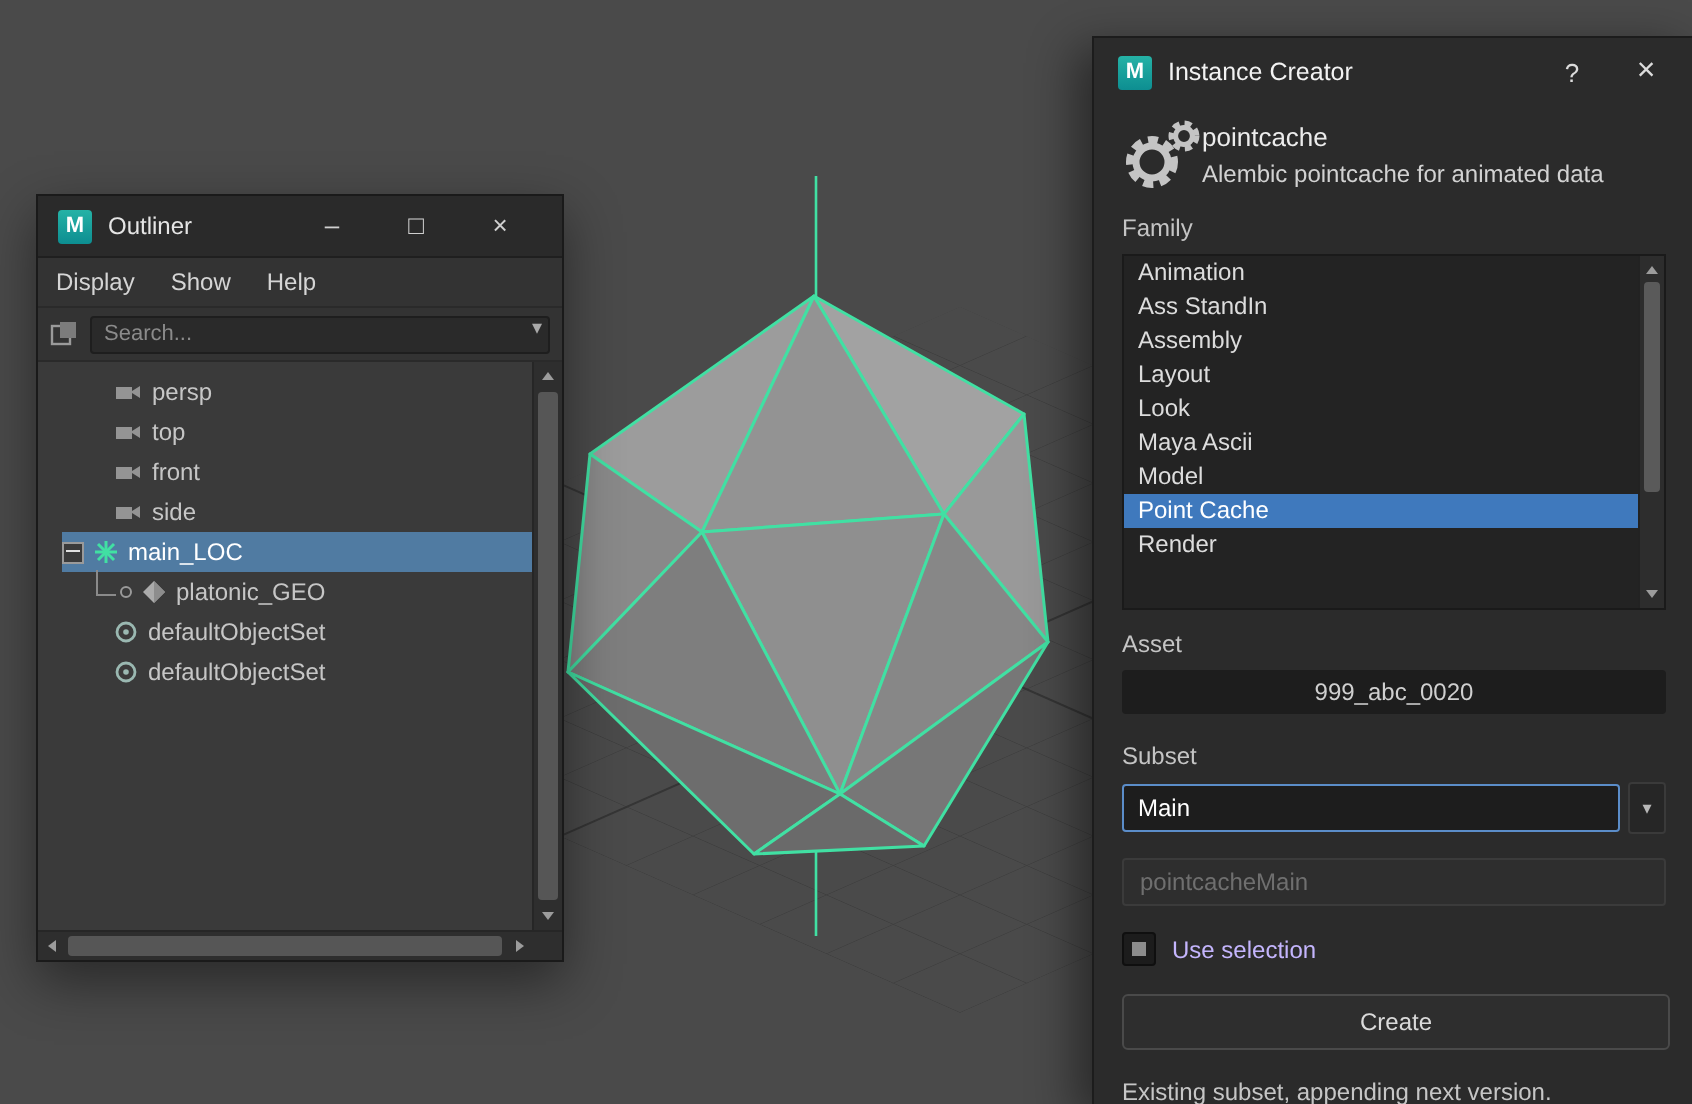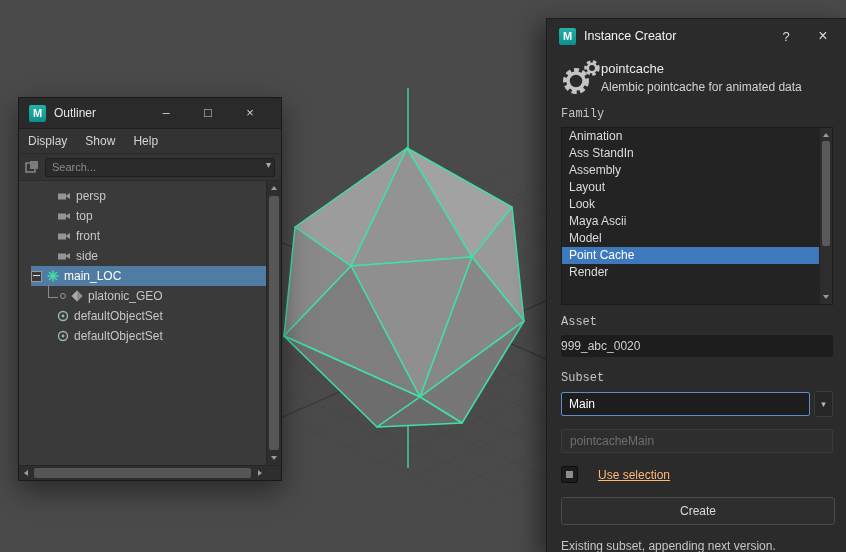--- a/index.html
+++ b/index.html
@@ -55,38 +55,38 @@
     box-shadow:-8px 6px 22px rgba(0,0,0,.45);display:flex;flex-direction:column;position:absolute;}
   .ic-title{height:34px;display:flex;align-items:center;gap:8px;padding:0 12px;flex:0 0 auto;}
   .ic-title .win-title{font-size:12.5px;color:#f2f2f2;flex:1;}
   .ic-help{width:34px;text-align:center;color:#dcdcdc;font-size:13px;}
   .ic-close{width:24px;text-align:center;color:#dcdcdc;font-size:16px;}
   .ic-body{padding:2px 14px 0 14px;flex:1;}
   .plugin{display:flex;align-items:flex-start;margin:4px 0 10px 0;}
   .plugin-text{padding-top:2px;}
   .plugin-name{font-size:13px;color:#ececec;margin-bottom:4px;}
   .plugin-desc{font-size:12px;color:#d2d2d2;}
-  .flabel{font-size:12px;color:#c4c4c4;margin:10px 0 6px 0;font-family:Liberation Mono, monospace;}
+  .flabel{font-size:12px;color:#c4c4c4;margin:10px 0 6px 0;}
   .fam-list{position:relative;height:176px;background:#232323;border:1px solid #1a1a1a;overflow:hidden;}
   .fam-row{height:17px;line-height:17px;padding-left:7px;margin-right:12px;font-size:12px;color:#dcdcdc;}
   .fam-row.sel{background:#3f79bd;color:#fff;}
   .fam-scroll{position:absolute;right:0;top:0;bottom:0;width:12px;background:#2d2d2d;border-left:1px solid #222;}
   .fam-thumb{position:absolute;left:2px;right:2px;top:13px;height:105px;background:#5a5a5a;border-radius:2px;}
-  .field{height:22px;background:#1d1d1d;border-radius:2px;display:flex;align-items:center;padding:0 0;font-size:12px;color:#cfcfcf;}
+  .field{height:22px;background:#1d1d1d;border-radius:2px;display:flex;align-items:center;padding:0 11px;font-size:12px;color:#cfcfcf;justify-content:center;}
   .subset-row{display:flex;align-items:center;gap:4px;}
   .subset-row input{flex:1;height:22px;background:#1d1d1d;border:1px solid #5b8dc9;border-radius:2px;color:#fff;
     font-size:12px;padding:0 7px;font-family:inherit;box-sizing:content-box;}
   .combo-btn{width:17px;height:24px;background:#262626;border:1px solid #3a3a3a;border-radius:2px;
     display:flex;align-items:center;justify-content:center;color:#b8b8b8;font-size:9px;flex:0 0 auto;}
   .preview-field{height:22px;background:#2e2e2e;border:1px solid #3b3b3b;border-radius:2px;display:flex;
     align-items:center;padding:0 8px;font-size:12px;color:#6f6f6f;margin-top:12px;}
   .cb-row{display:flex;align-items:center;margin-top:13px;}
   .checkbox{width:15px;height:15px;background:#1c1c1c;border:1px solid #0f0f0f;border-radius:2px;position:relative;flex:0 0 auto;}
   .checkbox::after{content:"";position:absolute;left:4px;top:4px;width:7px;height:7px;background:#8c8c8c;}
-  .cb-label{font-size:12px;color:#fdba74;margin-left:20px;text-decoration:underline;}
+  .cb-label{font-size:12px;color:#c4b5fd;margin-left:8px;}
   .create-btn{margin-top:14px;width:100%;height:26px;background:#2e2e2e;border:1px solid #4a4a4a;border-radius:3px;
     color:#dadada;font-size:12px;font-family:inherit;display:flex;align-items:center;justify-content:center;}
   .status-text{margin-top:14px;font-size:12px;color:#c6c6c6;}
 </style>
 </head>
 <body>
 
 <div class="stage">
 
   <svg class="viewport-svg" viewBox="0 0 846 552">

